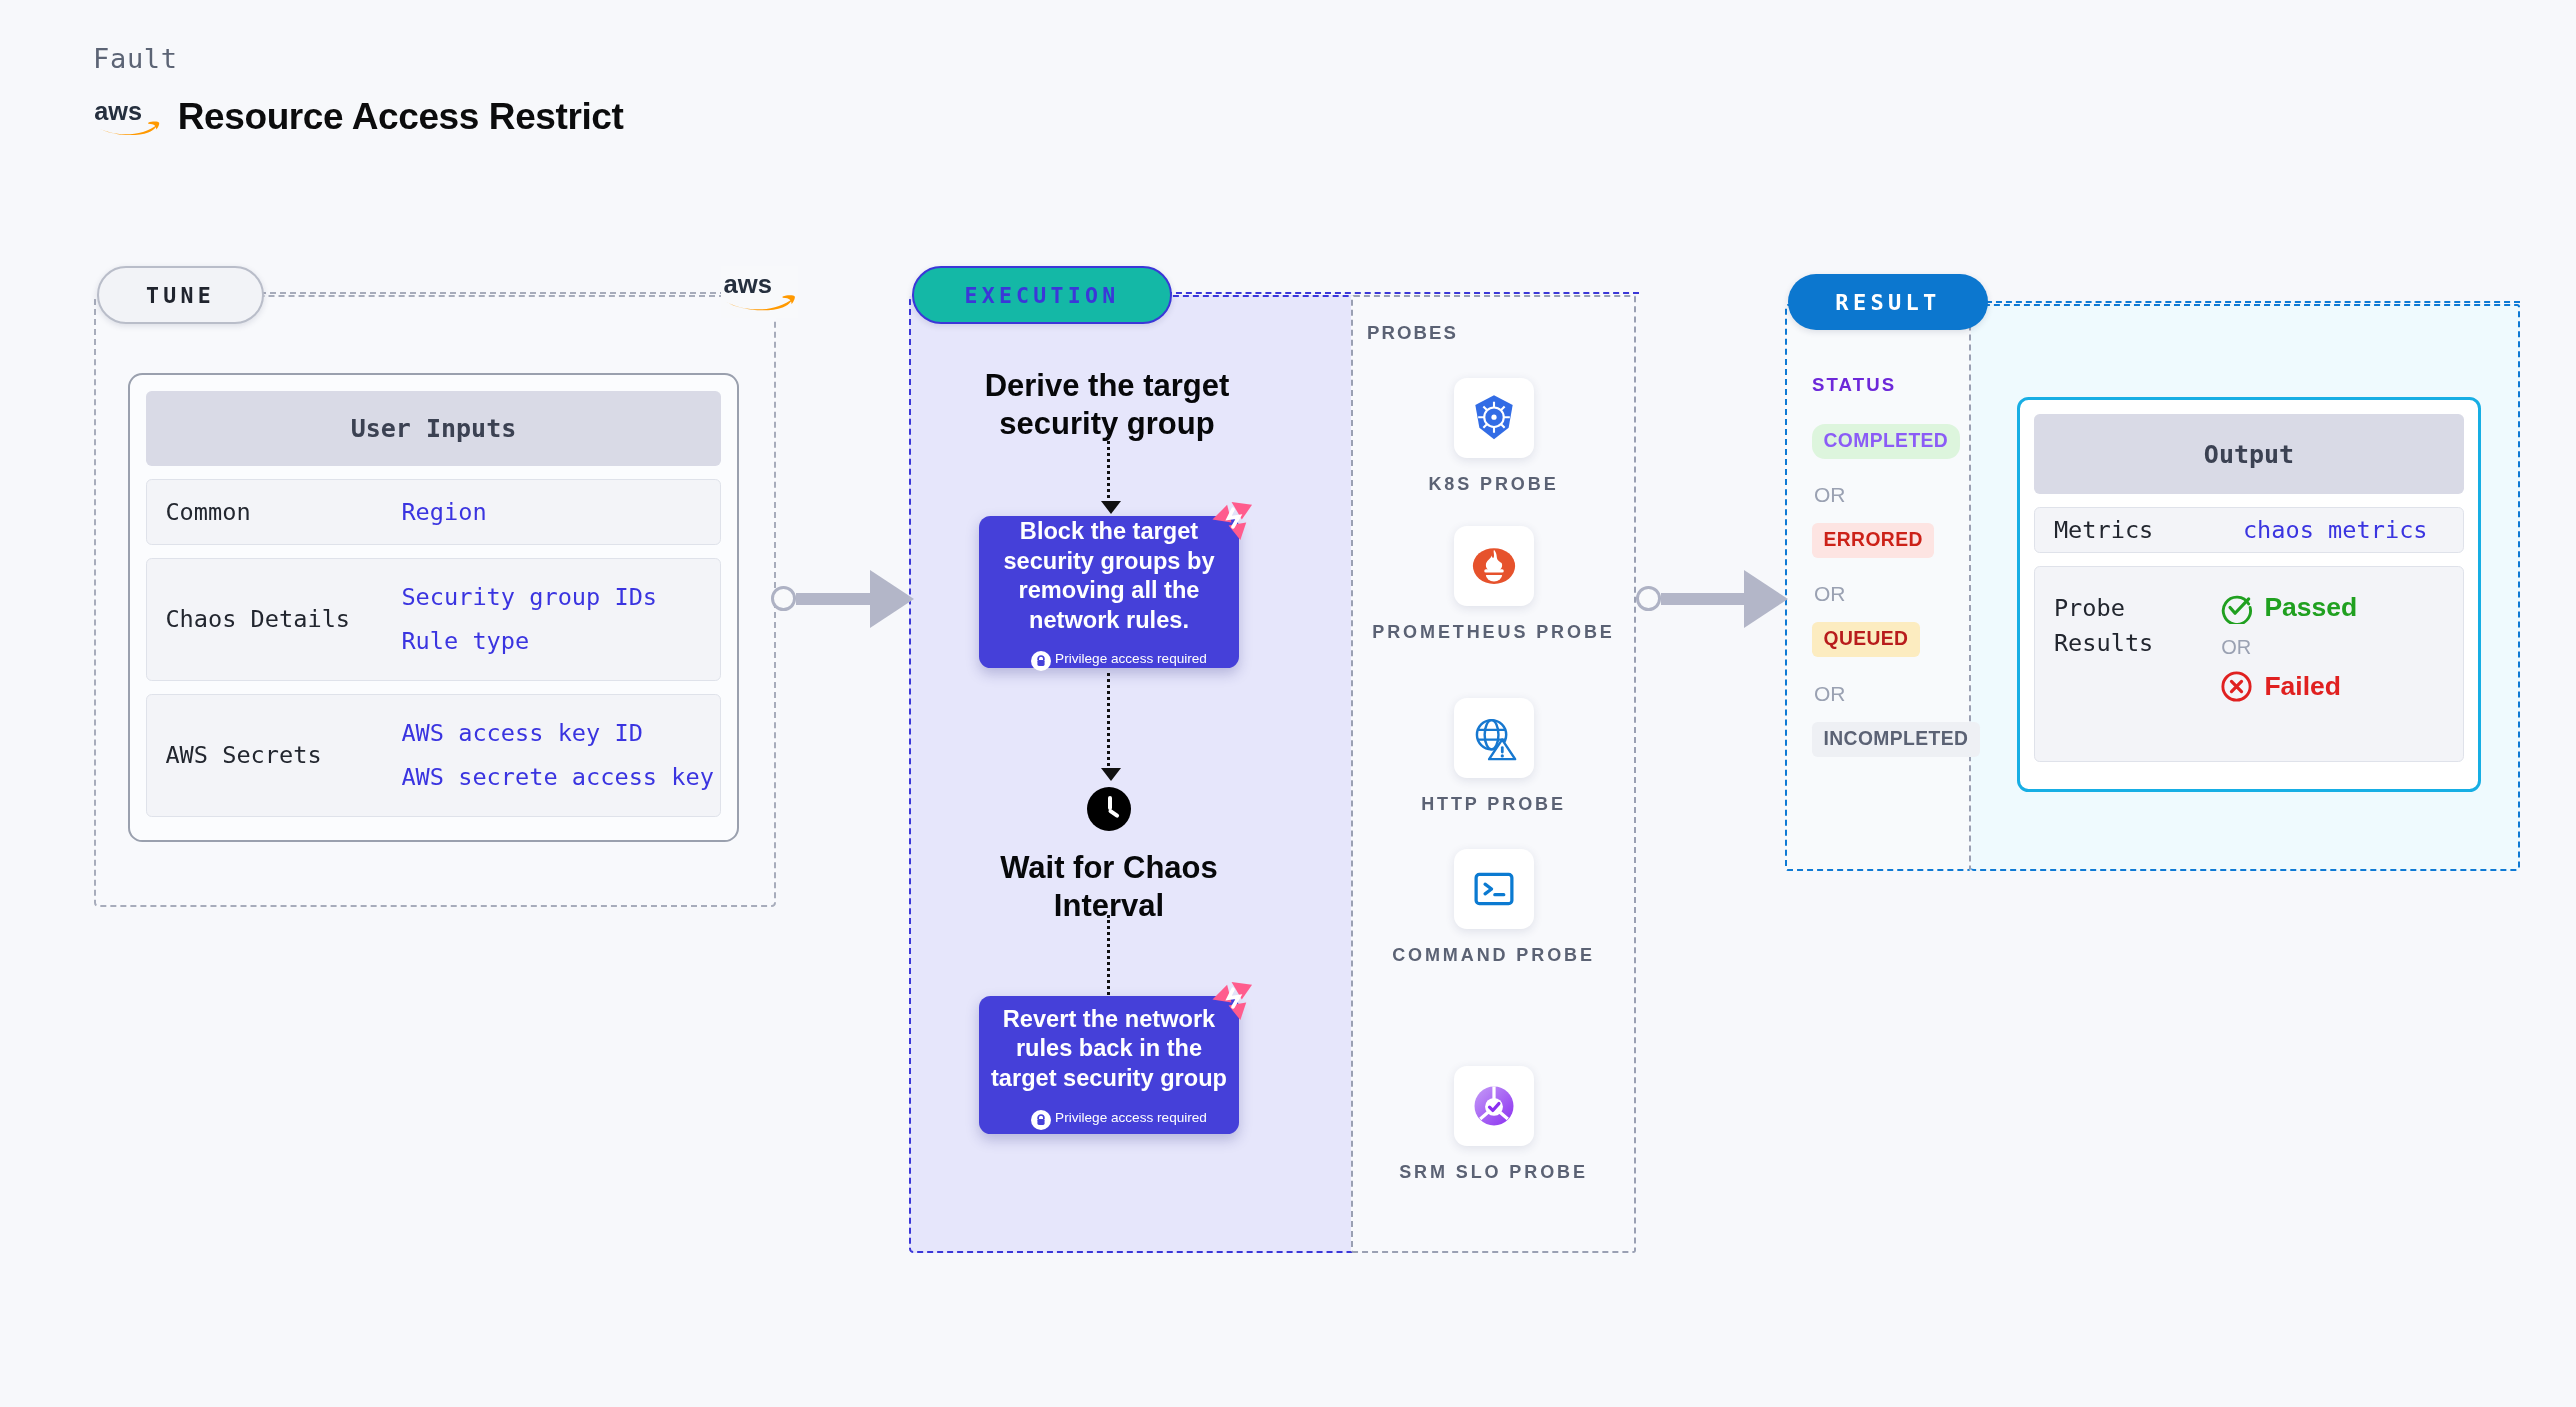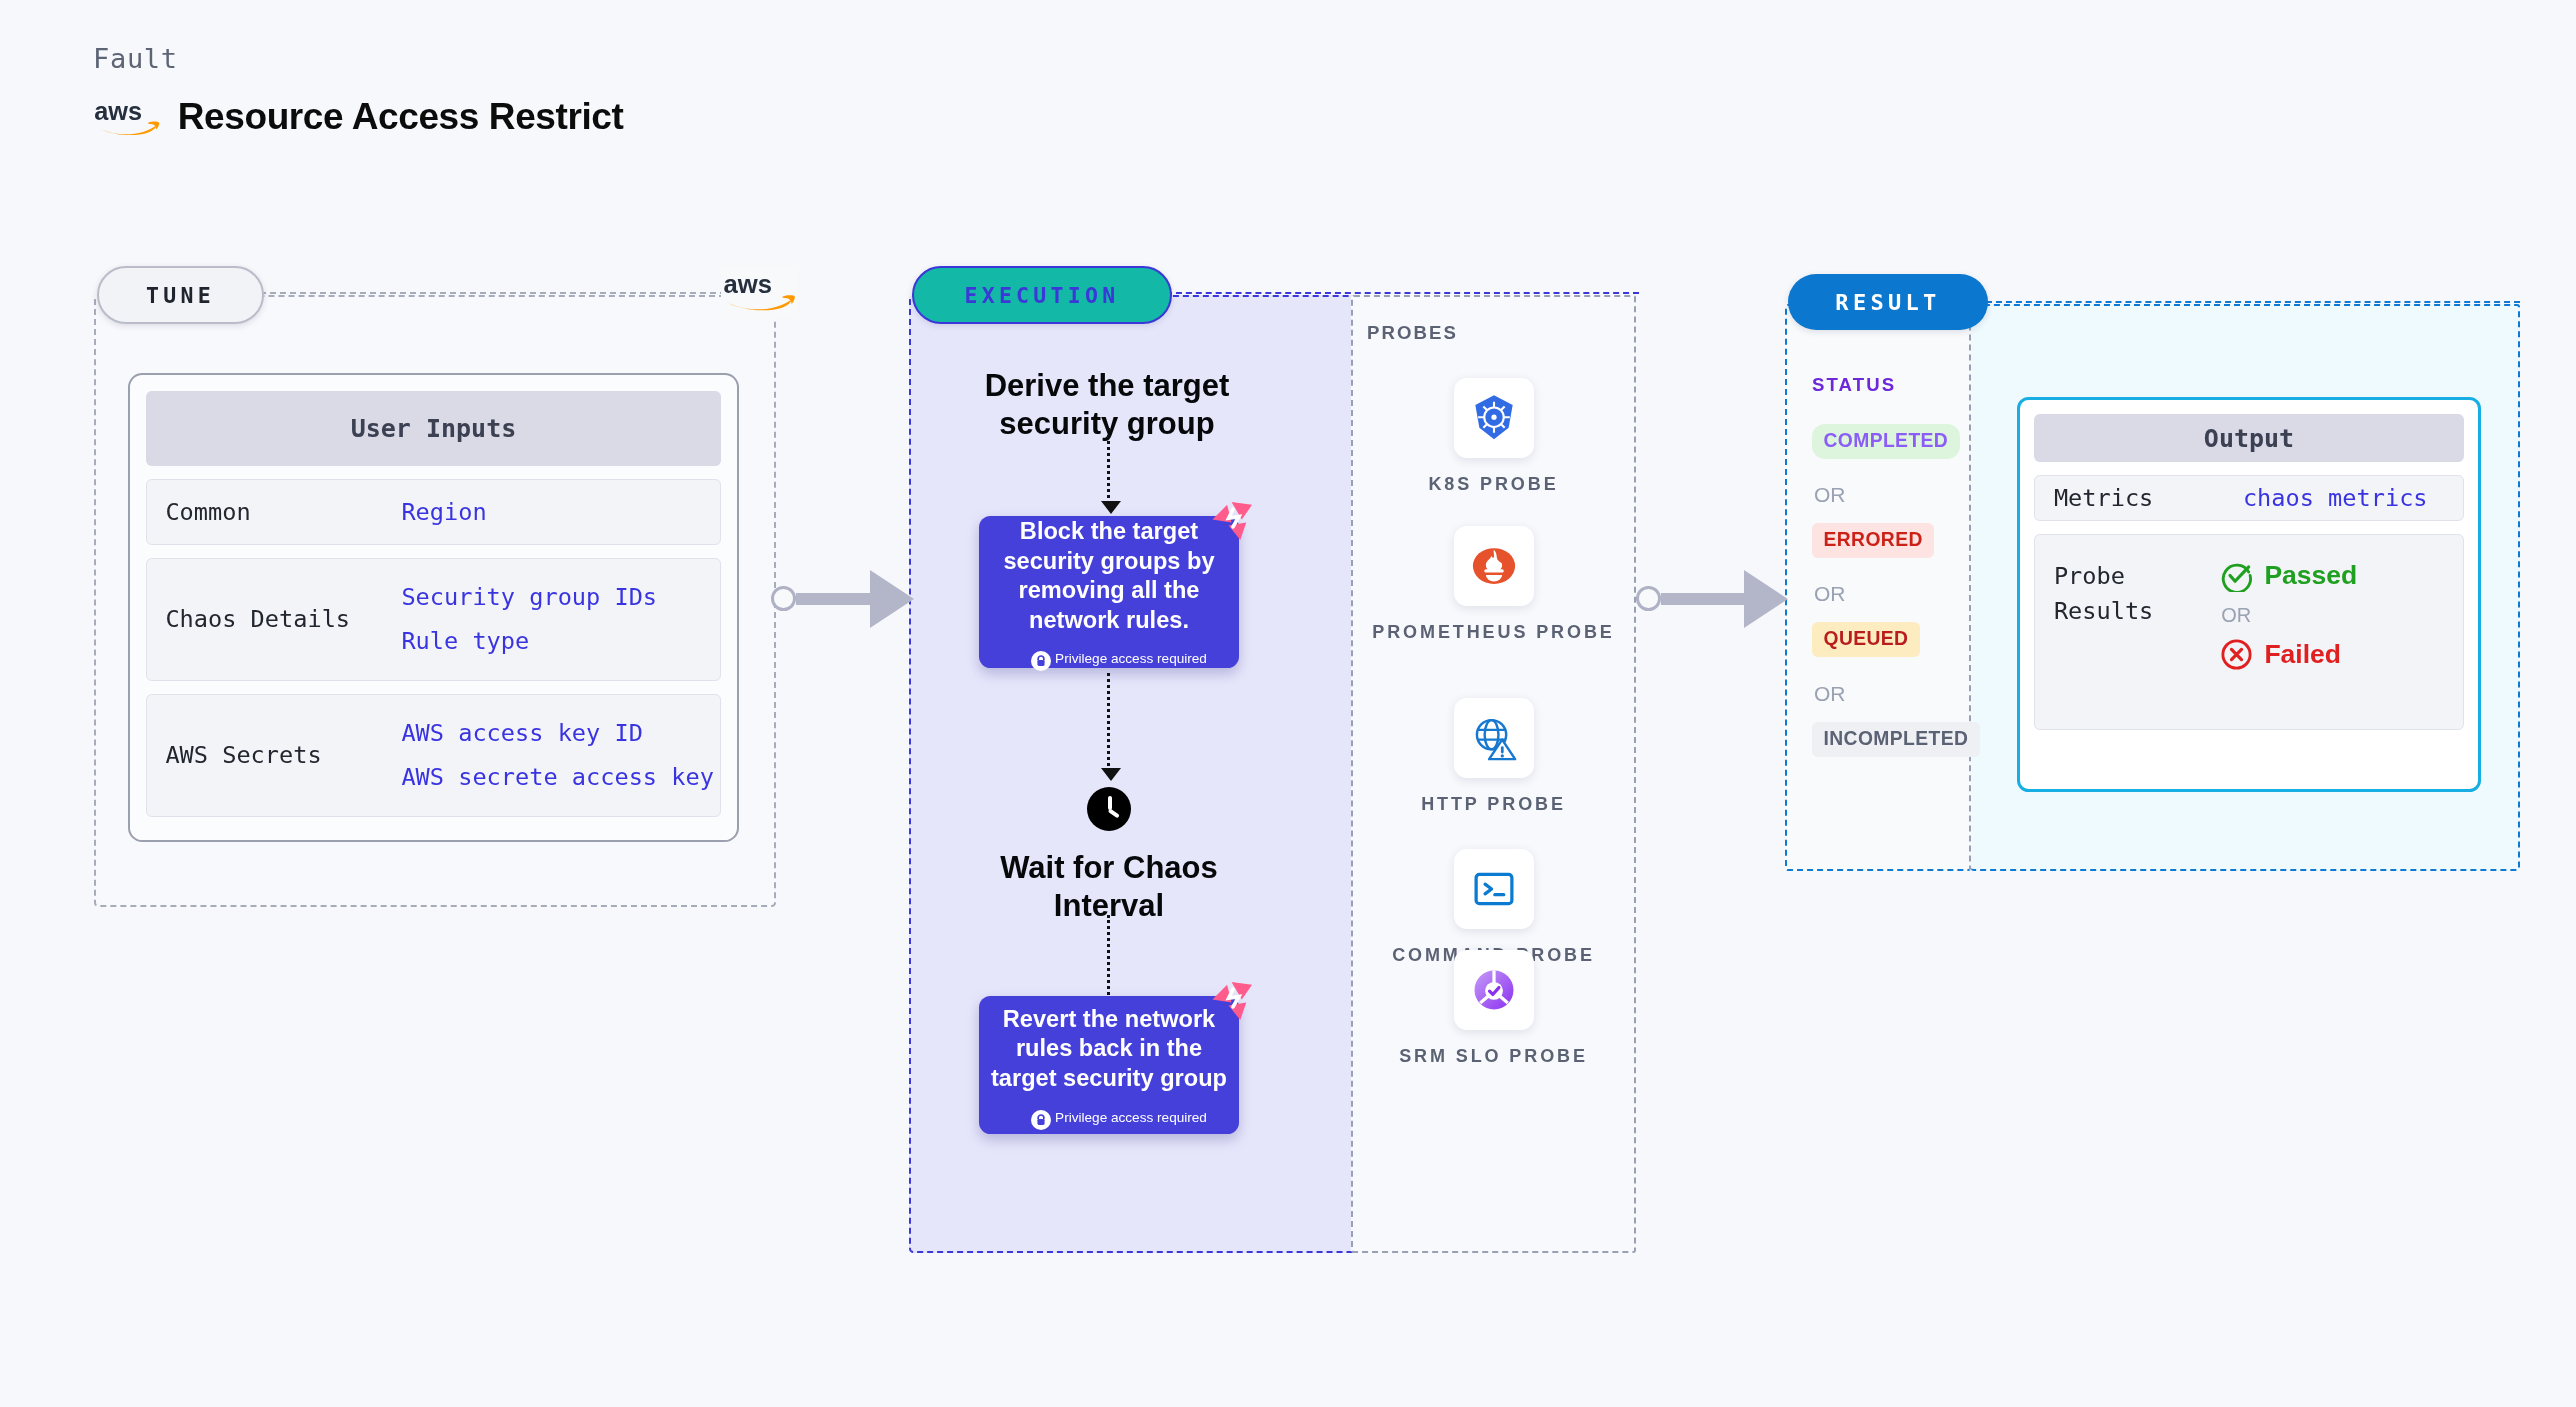--- a/index.html
+++ b/index.html
@@ -327,21 +327,21 @@
   <div class="probe-icon">
     <svg width="52" height="52" viewBox="0 0 64 64">
       <rect x="10" y="14" width="44" height="36" rx="4" fill="none" stroke="#0b7ad1" stroke-width="4"></rect>
       <path d="M21 26 L29 32 L21 38" stroke="#0b7ad1" stroke-width="4" fill="none" stroke-linecap="round" stroke-linejoin="round"></path>
       <path d="M33 39h11" stroke="#0b7ad1" stroke-width="4" stroke-linecap="round"></path>
     </svg>
   </div>
   <div class="probe-label">COMMAND PROBE</div>
 </div>
 
-<div class="probe" style="top:950px;">
+<div class="probe" style="top:1066px;">
   <div class="probe-icon">
     <svg width="52" height="52" viewBox="0 0 64 64">
       <defs>
         <linearGradient id="srmg" x1="0" y1="0" x2="1" y2="1">
           <stop offset="0" stop-color="#c59cf7"></stop>
             <stop offset="1" stop-color="#8b2ff0"></stop>
         </linearGradient>
       </defs>
       <circle cx="32" cy="32" r="24" fill="url(#srmg)"></circle>
       <path d="M32 8v20M15 48l14-12M49 48l-14-12" stroke="#fff" stroke-width="4" fill="none"></path>
@@ -367,21 +367,21 @@
 
 <div class="badge" style="left:1812px;top:424px;background:#ddf5dd;color:#8b5cf6;border-radius:13px;">COMPLETED</div>
 <div class="or-txt" style="left:1814px;top:483px;">OR</div>
 <div class="badge" style="left:1812px;top:523px;background:#fde4e2;color:#cc2118;">ERRORED</div>
 <div class="or-txt" style="left:1814px;top:582px;">OR</div>
 <div class="badge" style="left:1812px;top:622px;background:#fcecc0;color:#b81c1c;">QUEUED</div>
 <div class="or-txt" style="left:1814px;top:682px;">OR</div>
 <div class="badge" style="left:1812px;top:722px;background:#eef0f4;color:#5b6274;">INCOMPLETED</div>
 
 <div id="output-card">
-  <div class="card-head" style="height:48px;">Output</div>
+  <div class="card-head" style="height:80px;">Output</div>
 
   <div class="io-row" style="height:46px;gap:23px;">
     <div class="io-key" style="width:166px;">Metrics</div>
     <div class="io-val">chaos metrics</div>
   </div>
 
   <div class="io-row" style="height:196px;align-items:flex-start;padding-top:24px;">
     <div class="io-key" style="width:166px;">Probe Results</div>
     <div style="display:flex;flex-direction:column;gap:11.5px;">
       <div style="display:flex;align-items:center;gap:11.5px;">

